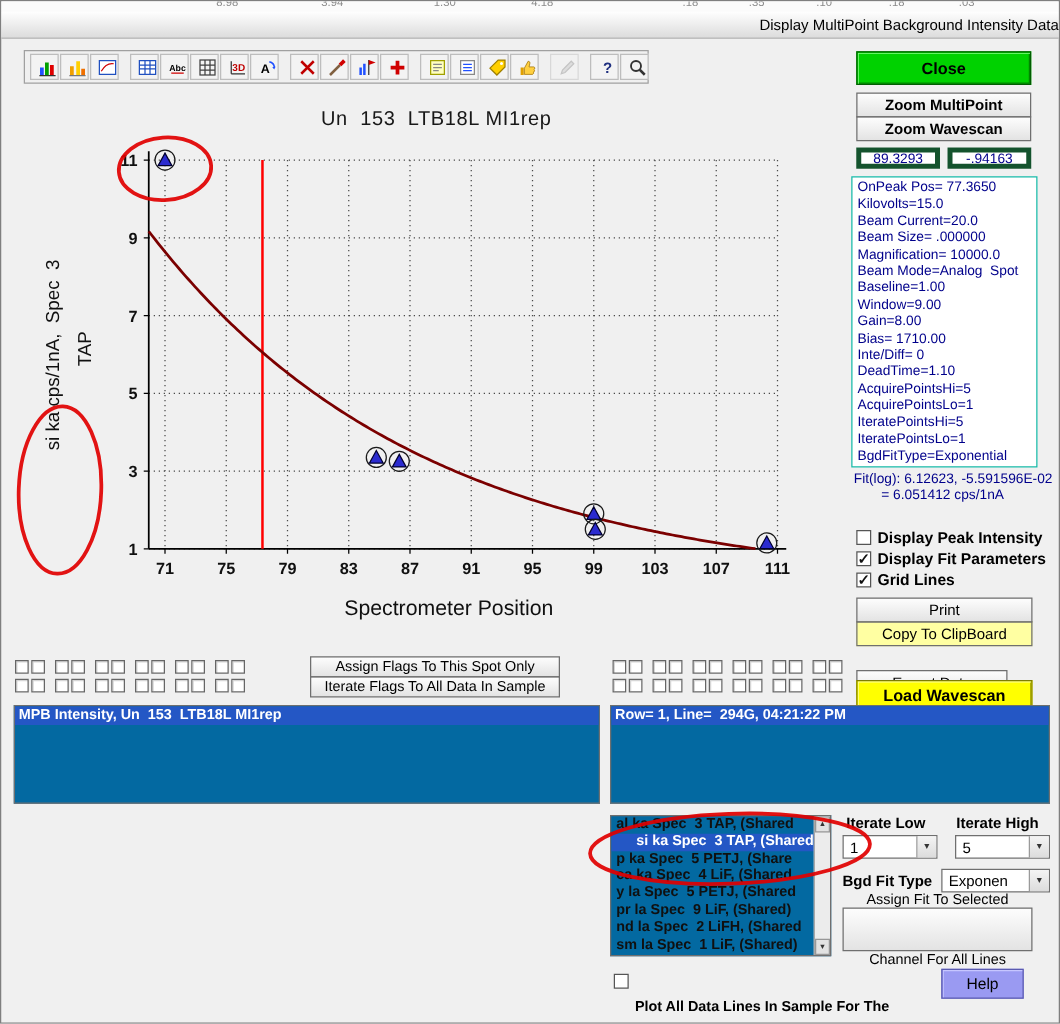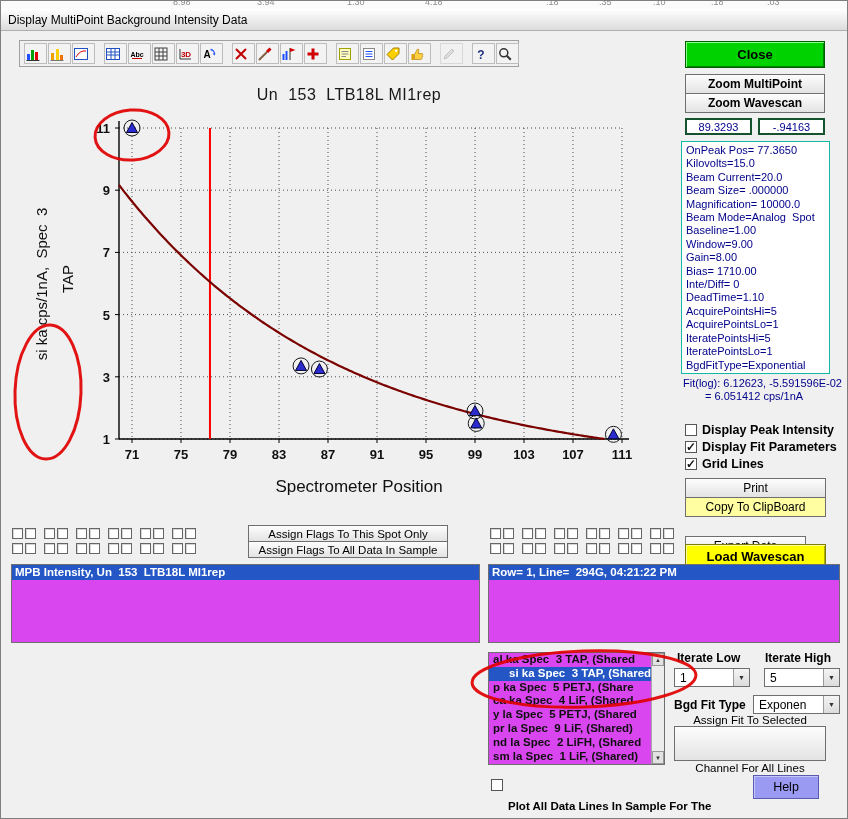--- a/index.html
+++ b/index.html
@@ -1,55 +1,55 @@
 <!DOCTYPE html>
 <html><head>
 <meta charset="utf-8">
 <style>
   *{margin:0;padding:0;box-sizing:border-box;}
   html,body{width:848px;height:819px;}
   body{font-family:"Liberation Sans",sans-serif;font-size:12px;background:#e8e8e8;color:#000;}
   .screen{position:relative;width:848px;height:819px;background:#f0f0f0;border:1px solid #7f7f7f;overflow:hidden;}
   .bg-strip{position:absolute;left:0;top:0;width:100%;height:8px;background:#fbfbfb;overflow:hidden;}
   .bg-strip span{position:absolute;top:-4px;font-size:9px;color:#8a8a8a;}
-  .titlebar{position:absolute;left:0;top:8px;width:100%;height:22px;background:linear-gradient(#ffffff,#dcdcdc);border-bottom:1px solid #aeaeae;display:flex;align-items:center;padding-left:7px;font-size:12px;color:#000;}
+  .titlebar{position:absolute;left:0;top:8px;width:100%;height:22px;background:linear-gradient(#ffffff,#dcdcdc);border-bottom:1px solid #aeaeae;display:flex;align-items:center;padding-left:7px;font-size:12px;color:#000;justify-content:flex-end;}
   
   .toolbar{position:absolute;left:18px;top:39px;width:500px;height:27px;border:1px solid #a0a0a0;background:#f0f0f0;display:flex;align-items:center;padding:1px 3px;z-index:2;}
   .tgroup{display:flex;margin-right:8px;}
-  .ticon{width:23px;height:21px;border:1px solid #bdbdbd;background:#f3f3f3;margin-left:1px;display:flex;align-items:center;justify-content:flex-start;}
+  .ticon{width:23px;height:21px;border:1px solid #bdbdbd;background:#f3f3f3;margin-left:1px;display:flex;align-items:center;justify-content:flex-end;}
   .ticon svg{width:16px;height:16px;display:block;}
   .ticon.disabled{opacity:.45;}
   
   #plot{position:absolute;left:0;top:62px;width:680px;height:450px;z-index:1;}
   .tick{font:700 13px "Liberation Sans",sans-serif;fill:#101010;}
   .ctitle{font:400 16px "Liberation Sans",sans-serif;fill:#181818;letter-spacing:.5px;white-space:pre;}
   .axlabel{font:400 17px "Liberation Sans",sans-serif;fill:#101010;}
   .aylabel{font:400 15px "Liberation Sans",sans-serif;fill:#101010;white-space:pre;}
   
   .btn{position:absolute;background:linear-gradient(#fdfdfd,#e3e3e3);border:1px solid #6f6f6f;display:flex;align-items:center;justify-content:center;font-size:12px;white-space:pre;cursor:default;}
   .btn.bold{font-weight:bold;}
   .close-btn{background:#00d200;box-shadow:inset 1px 1px 0 #86ff86,inset -1px -1px 0 #008500;border:1px solid #025c02;font-weight:bold;font-size:13px;}
   .load-btn{background:#ffff00;box-shadow:inset 1px 1px 0 #ffff9c,inset -1px -1px 0 #b0b000;border:1px solid #7d7d00;font-weight:bold;font-size:13px;}
   .copy-btn{background:#ffffa2;}
   .help-btn{background:#9a9af2;border:1px solid #5a5ab0;box-shadow:inset 1px 1px 0 #c6c6ff;font-size:12.5px;}
-  .field{position:absolute;background:#fff;border:2px solid #14532d;font-size:11px;color:#00008b;display:flex;align-items:center;justify-content:center;white-space:pre;}
+  .field{position:absolute;background:#fff;border:4px solid #14532d;font-size:11px;color:#00008b;display:flex;align-items:center;justify-content:center;white-space:pre;}
   .param-box{position:absolute;left:680px;top:140px;width:149px;height:233px;background:#fff;border:1px solid #14b8a6;padding:2px 0 0 4px;overflow:hidden;}
   .param-box div{font-size:11px;line-height:13.4px;color:#00008b;white-space:pre;}
   .fitline{position:absolute;font-size:11px;color:#00008b;white-space:pre;}
   .cbrow{position:absolute;display:flex;align-items:center;gap:5px;height:15px;}
   .cb{width:12px;height:12px;border:1px solid #555;background:#fff;display:inline-block;position:relative;flex:0 0 auto;}
   .cb.checked::after{content:"✓";position:absolute;left:0px;top:-2px;font-size:12px;font-weight:bold;color:#111;}
   .cbl{font-size:12.5px;font-weight:bold;white-space:pre;}
   
   .flgrid{position:absolute;}
   .fl-row{display:flex;margin-bottom:4px;}
   .fl-pair{display:flex;margin-right:6px;}
   .fl-box{width:11px;height:11px;border:1px solid #666;background:#fff;margin-right:2px;box-shadow:inset 1px 1px 0 #d6d6d6;}
   
-  .listbox{position:absolute;background:#d946ef;border:1px solid #6f6f6f;overflow:hidden;}
+  .listbox{position:absolute;background:#0369a1;border:1px solid #6f6f6f;overflow:hidden;}
   .list-header{height:15px;background:#2457c5;color:#fff;font-weight:bold;font-size:11.5px;line-height:15px;padding-left:3px;white-space:pre;}
   .el-items{position:absolute;left:0;top:0;right:13px;bottom:0;}
   .el-item{height:13.8px;line-height:13.8px;font-weight:bold;font-size:11.5px;padding-left:4px;white-space:pre;color:#101010;overflow:hidden;}
   .el-item.sel{background:#2457c5;color:#fff;padding-left:20px;}
   .el-scroll{position:absolute;right:0;top:0;width:13px;height:100%;border-left:1px solid #a8a8a8;background:#ececec;}
   .sb-btn{position:absolute;left:0;width:12px;height:13px;background:#e2e2e2;border:1px solid #979797;font-size:6px;display:flex;align-items:center;justify-content:center;color:#333;}
   
   .combo{position:absolute;height:19px;background:#fff;border:1px solid #6f6f6f;display:flex;}
   .combo-val{flex:1;font-size:12px;padding:2px 0 0 5px;overflow:hidden;white-space:pre;}
   .combo-btn{width:16px;background:linear-gradient(#f4f4f4,#dcdcdc);border-left:1px solid #9a9a9a;font-size:7px;display:flex;align-items:center;justify-content:center;color:#333;}
@@ -433,21 +433,21 @@
           <span class="fl-box"></span>
         </span>
         <span class="fl-pair">
           <span class="fl-box"></span>
           <span class="fl-box"></span>
         </span>
       </div>
     </div>
 
   <div class="btn" style="left:247px;top:524px;width:200px;height:17px;font-size:11.5px;">Assign Flags To This Spot Only</div>
-  <div class="btn" style="left:247px;top:540px;width:200px;height:17px;font-size:11.5px;">Assign Flags To All Data In Sample</div>
+  <div class="btn" style="left:247px;top:540px;width:200px;height:17px;font-size:11.5px;">Iterate Flags To All Data In Sample</div>
 
   <div class="listbox" style="left:10px;top:563px;width:469px;height:79px;">
     <div class="list-header">MPB Intensity, Un  153  LTB18L MI1rep</div>
   </div>
   <div class="listbox" style="left:487px;top:563px;width:352px;height:79px;">
     <div class="list-header">Row= 1, Line=  294G, 04:21:22 PM</div>
   </div>
 
   <div class="listbox" style="left:487px;top:651px;width:177px;height:113px;">
     <div class="el-items">

